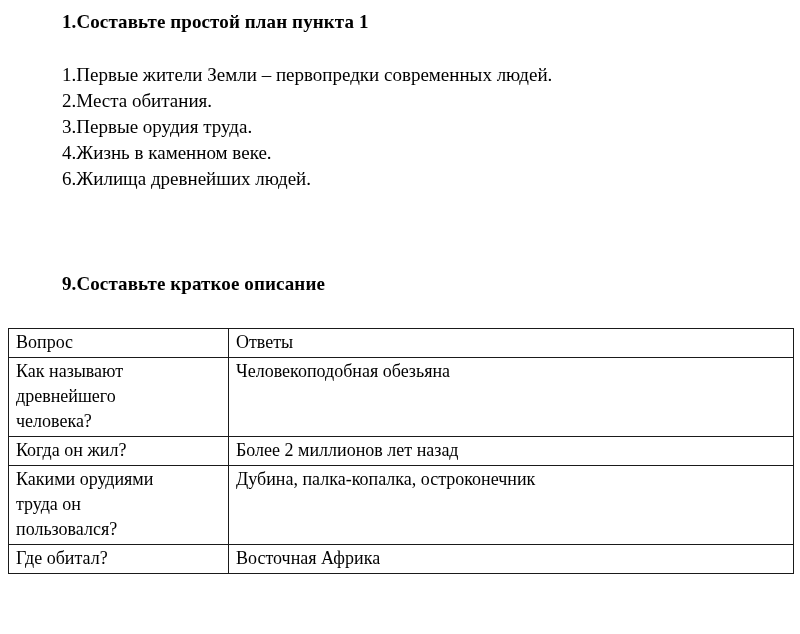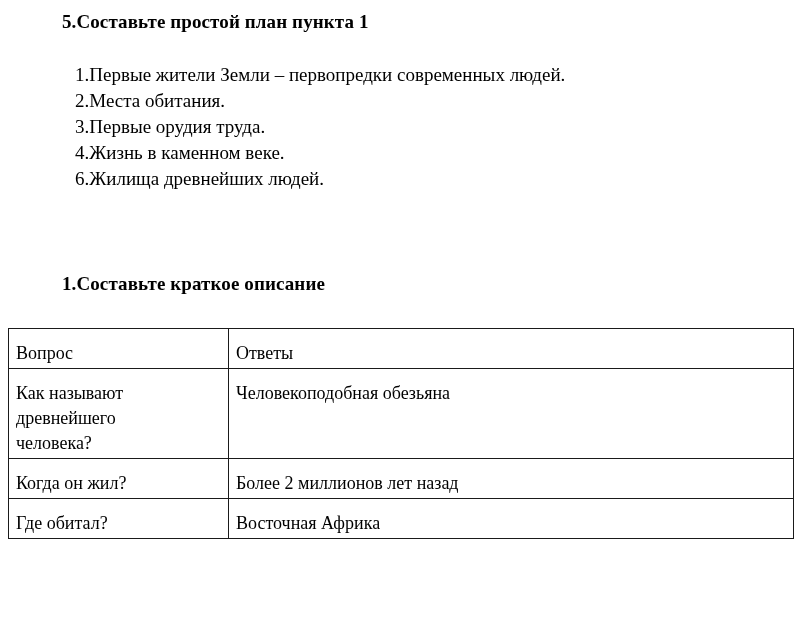--- a/index.html
+++ b/index.html
@@ -45,68 +45,67 @@
     left: 62px;
     top: 62px;
     margin: 0;
     padding: 0;
     list-style: none;
   }
   .plan-list li {
     font-size: 19px;
     line-height: 26px;
     white-space: nowrap;
-    margin-left: 13px;
   }
   .plan-num { }
   .plan-text { }
 
   
   .qa-table {
     position: absolute;
     left: 8px;
     top: 328px;
     width: 785px;
     border-collapse: collapse;
     table-layout: fixed;
   }
   .qa-table col.col-q { width: 220px; }
   .qa-table col.col-a { width: 565px; }
 
   .qa-table th,
   .qa-table td {
     border: 1px solid #1a1a1a;
-    padding: 12px 6px 2px 7px;
+    padding: 1px 6px 2px 7px;
     font-size: 18px;
     line-height: 25px;
     font-weight: normal;
     text-align: left;
     vertical-align: top;
   }
   .qa-table th {
     font-weight: normal;
   }
   .cell-line { display: block; white-space: nowrap; }
 </style>
 </head>
 <body>
 
 <div class="page">
 
-  <div class="section-heading" id="heading-1">5.Составьте простой план пункта 1</div>
+  <div class="section-heading" id="heading-1">1.Составьте простой план пункта 1</div>
 
   <ol class="plan-list" id="plan-list">
       <li><span class="plan-num">1.</span><span class="plan-text">Первые жители Земли – первопредки современных людей.</span></li>
       <li><span class="plan-num">2.</span><span class="plan-text">Места обитания.</span></li>
       <li><span class="plan-num">3.</span><span class="plan-text">Первые орудия труда.</span></li>
       <li><span class="plan-num">4.</span><span class="plan-text">Жизнь в каменном веке.</span></li>
       <li><span class="plan-num">6.</span><span class="plan-text">Жилища древнейших людей.</span></li>
     </ol>
 
-  <div class="section-heading" id="heading-2">1.Составьте краткое описание</div>
+  <div class="section-heading" id="heading-2">9.Составьте краткое описание</div>
 
   <table class="qa-table">
     <colgroup>
       <col class="col-q">
       <col class="col-a">
     </colgroup>
     <thead>
       <tr>
         <th>Вопрос</th>
         <th>Ответы</th>
@@ -126,20 +125,30 @@
         <tr>
           <td>
             <span class="cell-line">Когда он жил?</span>
           </td>
           <td>
             <span class="cell-line">Более 2 миллионов лет назад</span>
           </td>
         </tr>
         <tr>
           <td>
+            <span class="cell-line">Какими орудиями</span>
+            <span class="cell-line">труда он</span>
+            <span class="cell-line">пользовался?</span>
+          </td>
+          <td>
+            <span class="cell-line">Дубина, палка-копалка, остроконечник</span>
+          </td>
+        </tr>
+        <tr>
+          <td>
             <span class="cell-line">Где обитал?</span>
           </td>
           <td>
             <span class="cell-line">Восточная Африка</span>
           </td>
         </tr>
       </tbody>
   </table>
 
 </div>

